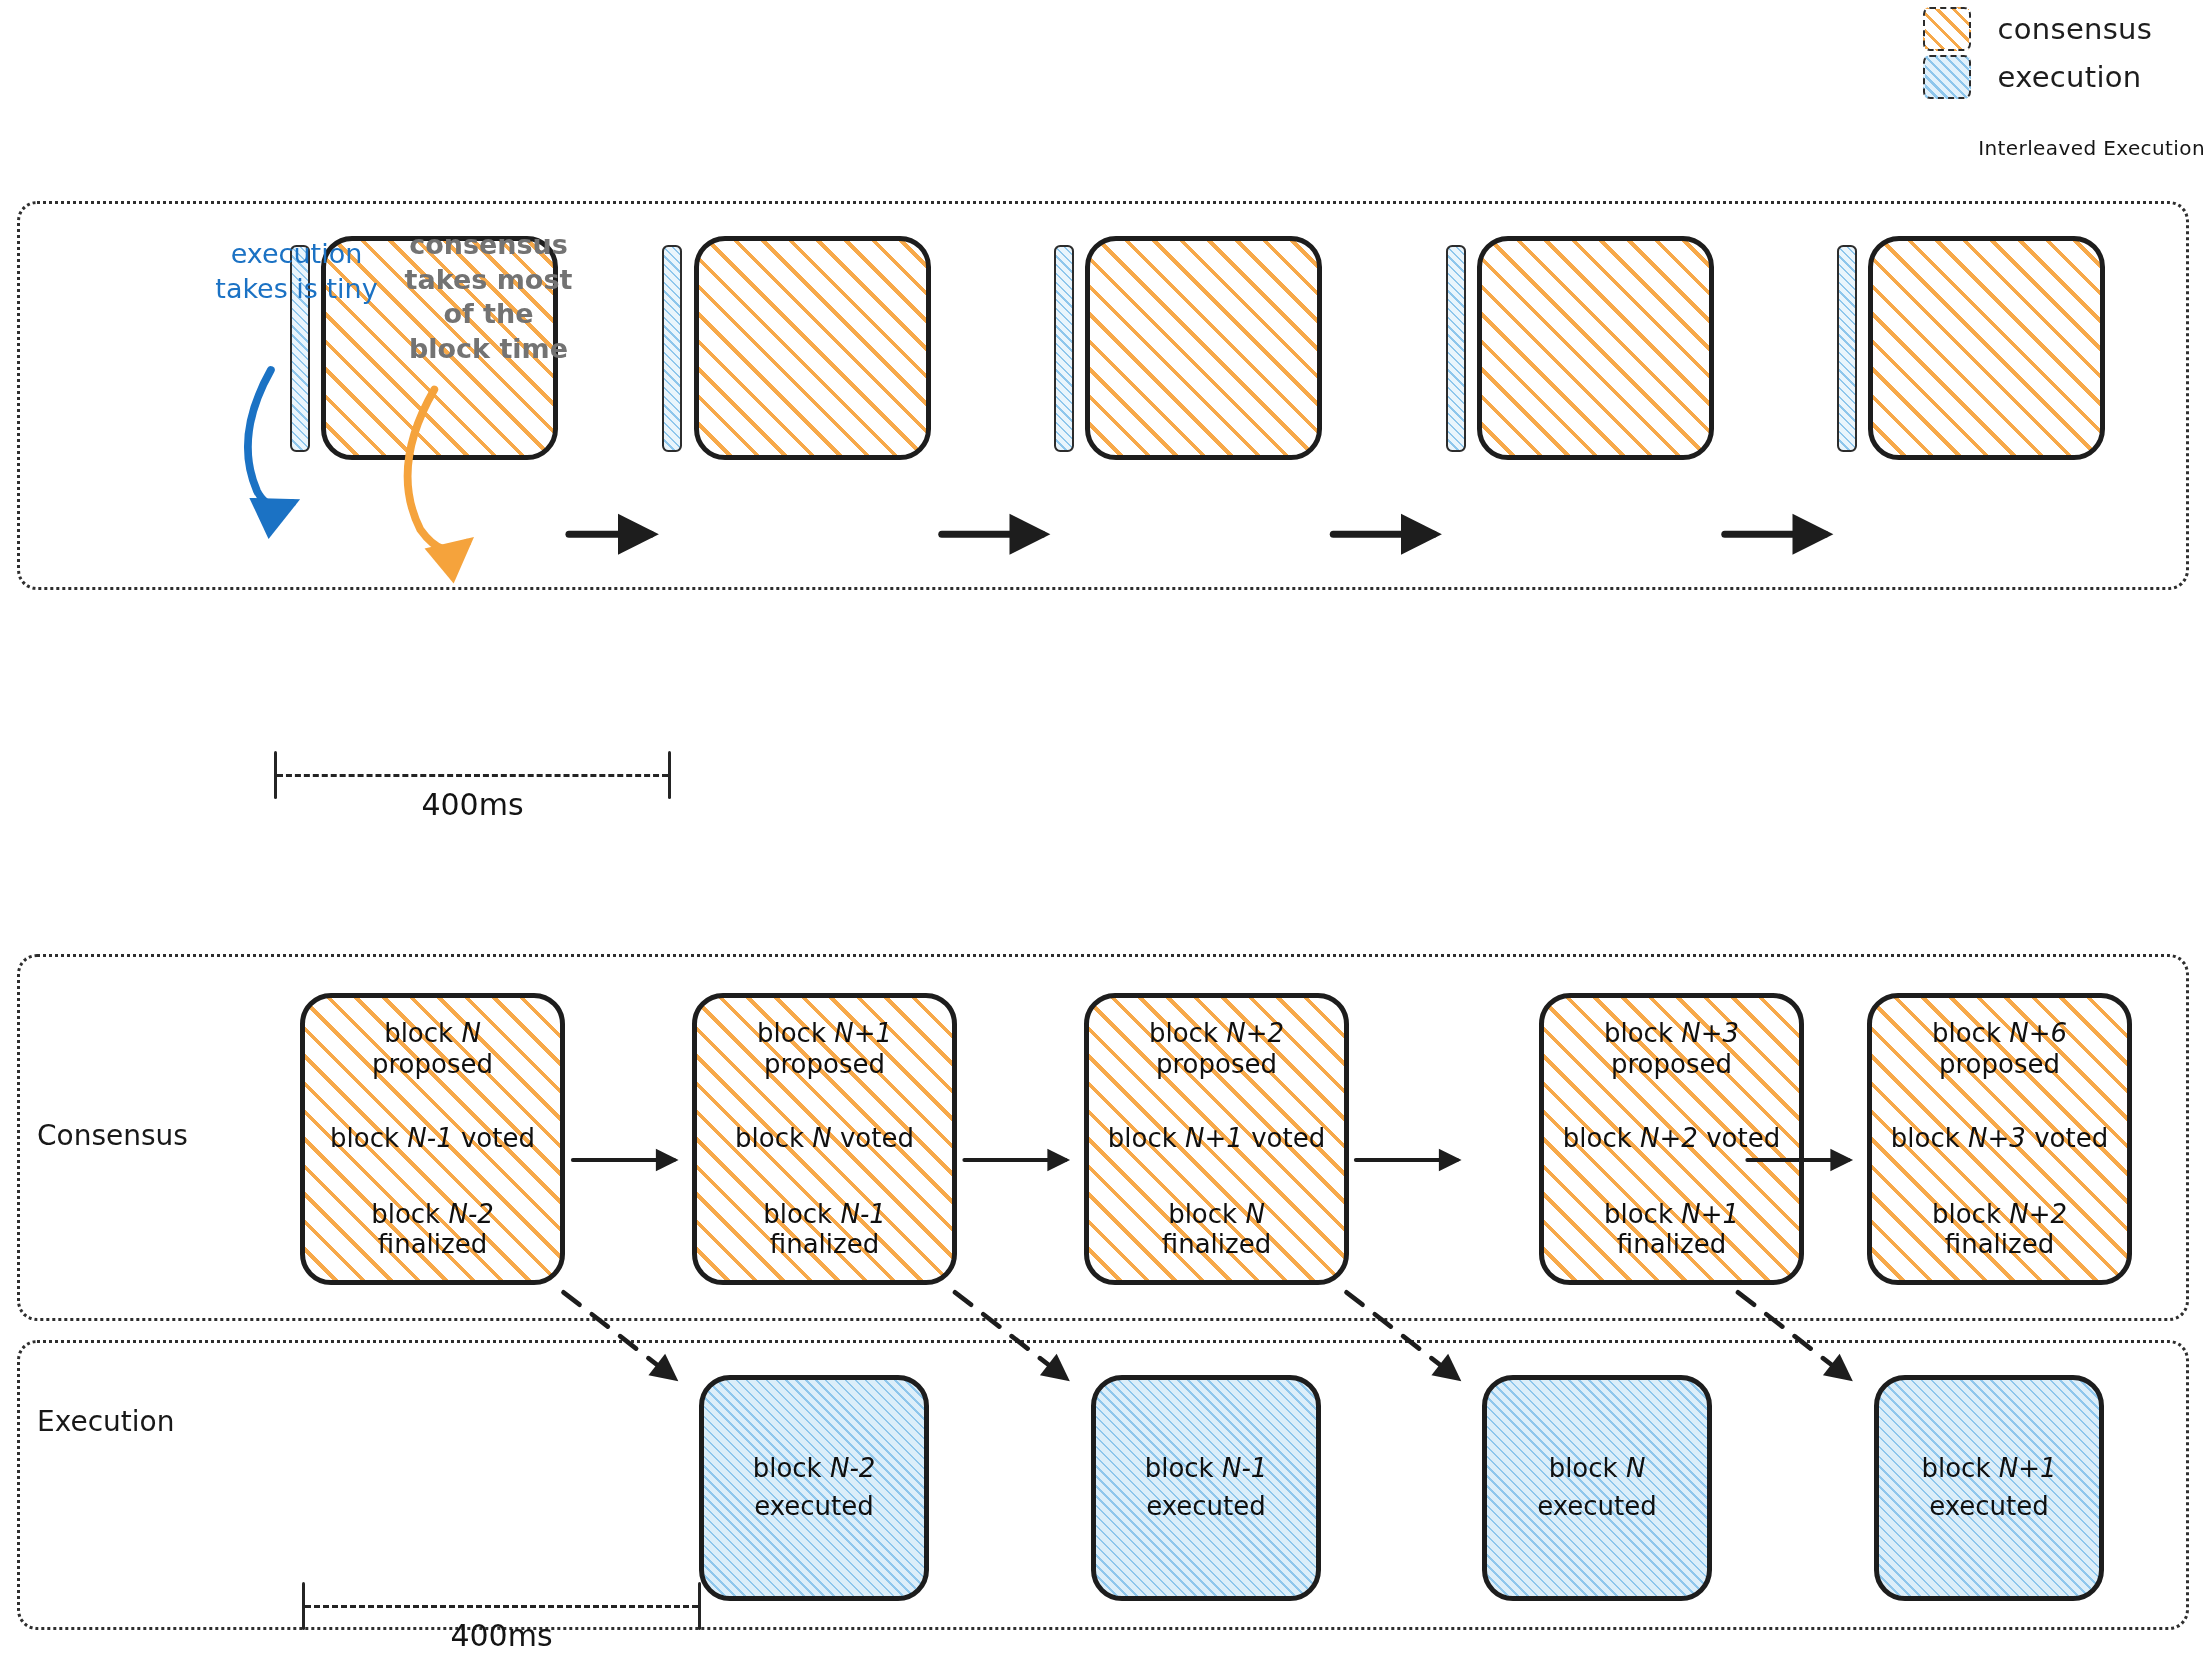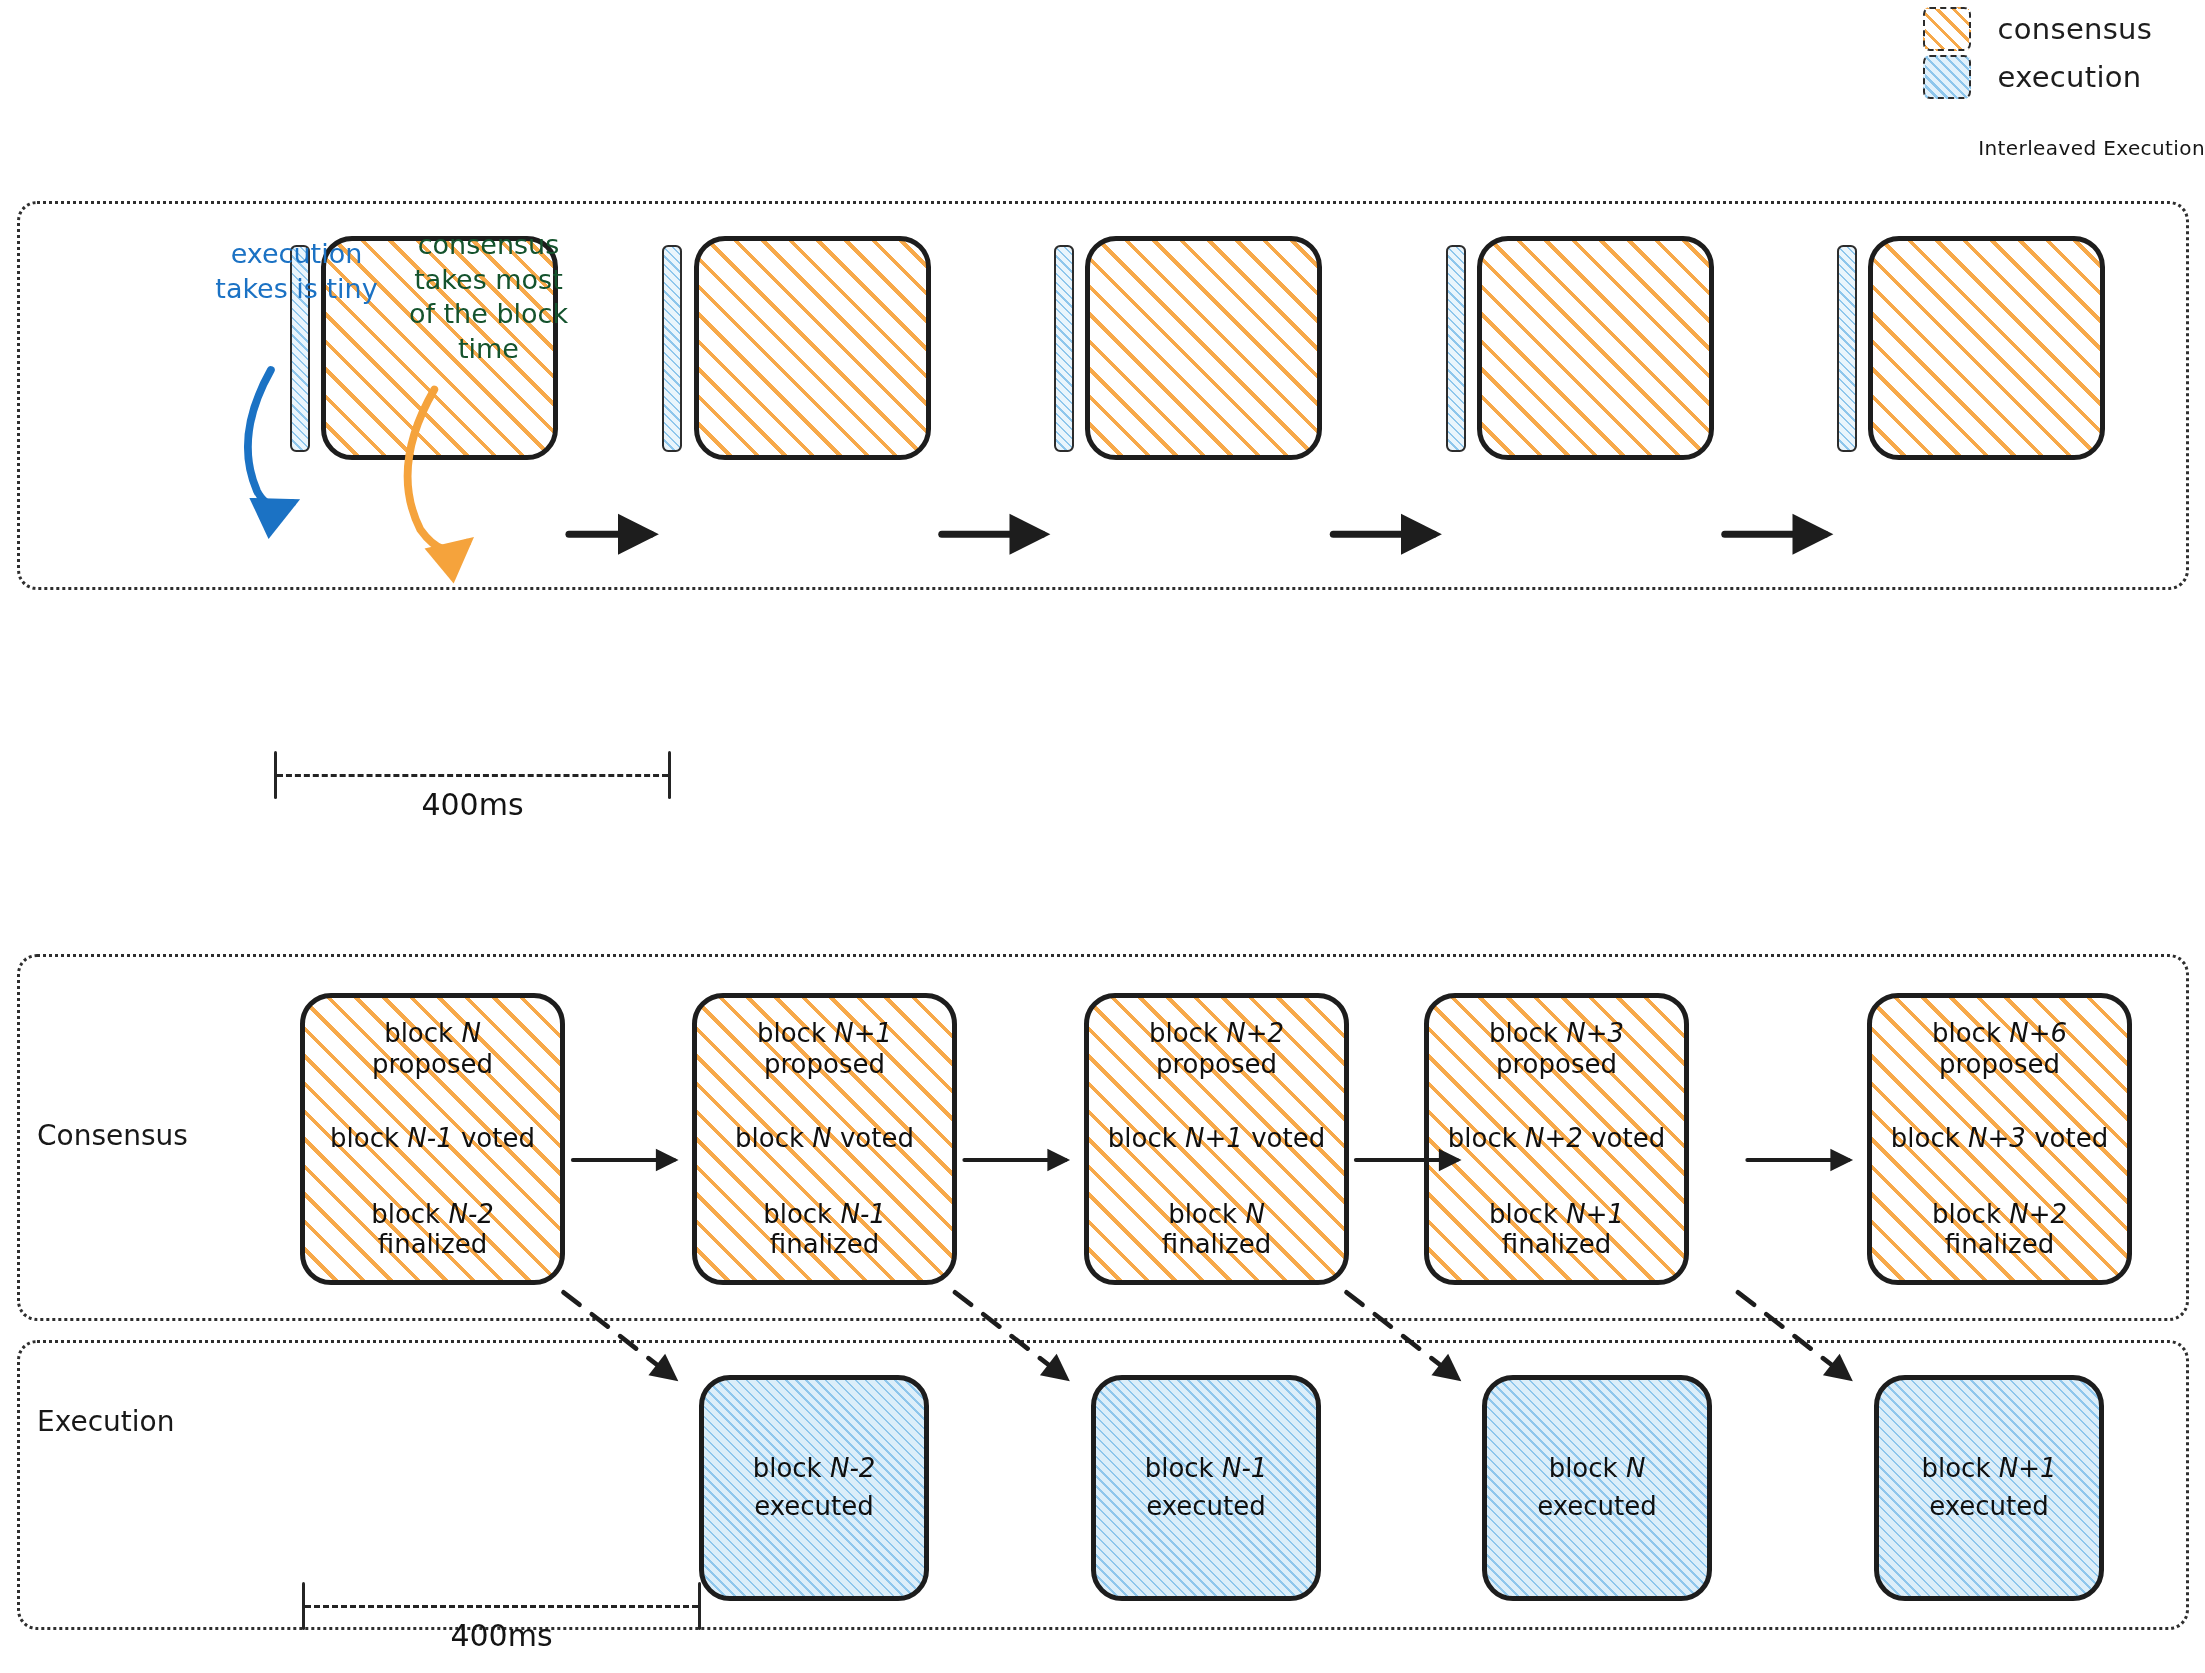--- a/index.html
+++ b/index.html
@@ -93,21 +93,21 @@
     background-image:repeating-linear-gradient(45deg,
       #8ec6ec 0 1.7px, rgba(0,0,0,0) 1.7px 7px);
     display:flex;flex-direction:column;justify-content:center;
     align-items:center;
   }
   .exec-card .ln{font-size:26px;line-height:1.45;text-align:center;color:#101010;white-space:nowrap;}
 
   
   .annot{position:absolute;font-size:27px;line-height:1.28;text-align:center;}
   #annot-exec{left:213px;top:237px;width:167px;color:#1b72c4;}
-  #annot-cons{left:399px;top:228px;width:179px;color:#14532d;}
+  #annot-cons{left:399px;top:228px;width:179px;color:#737373;font-weight:bold;}
 
   
   .ruler{position:absolute;height:70px;}
   .ruler .cap{
     position:absolute;top:0;width:3.1px;height:48px;background:#242424;border-radius:1.6px;
   }
   .ruler .line{
     position:absolute;top:23.4px;left:3.1px;right:3.1px;height:0;
     border-top:3.1px dashed #242424;
   }
@@ -179,21 +179,21 @@
   <div class="cons-card" style="left:692px">
     <div class="ln two">block <em>N+1</em><br>proposed</div>
     <div class="ln">block <em>N</em> voted</div>
     <div class="ln two">block <em>N-1</em><br>finalized</div>
   </div>
   <div class="cons-card" style="left:1084px">
     <div class="ln two">block <em>N+2</em><br>proposed</div>
     <div class="ln">block <em>N+1</em> voted</div>
     <div class="ln two">block <em>N</em><br>finalized</div>
   </div>
-  <div class="cons-card" style="left:1424px">
+  <div class="cons-card" style="left:1539px">
     <div class="ln two">block <em>N+3</em><br>proposed</div>
     <div class="ln">block <em>N+2</em> voted</div>
     <div class="ln two">block <em>N+1</em><br>finalized</div>
   </div>
   <div class="cons-card" style="left:1867px">
     <div class="ln two">block <em>N+6</em><br>proposed</div>
     <div class="ln">block <em>N+3</em> voted</div>
     <div class="ln two">block <em>N+2</em><br>finalized</div>
   </div>
 

